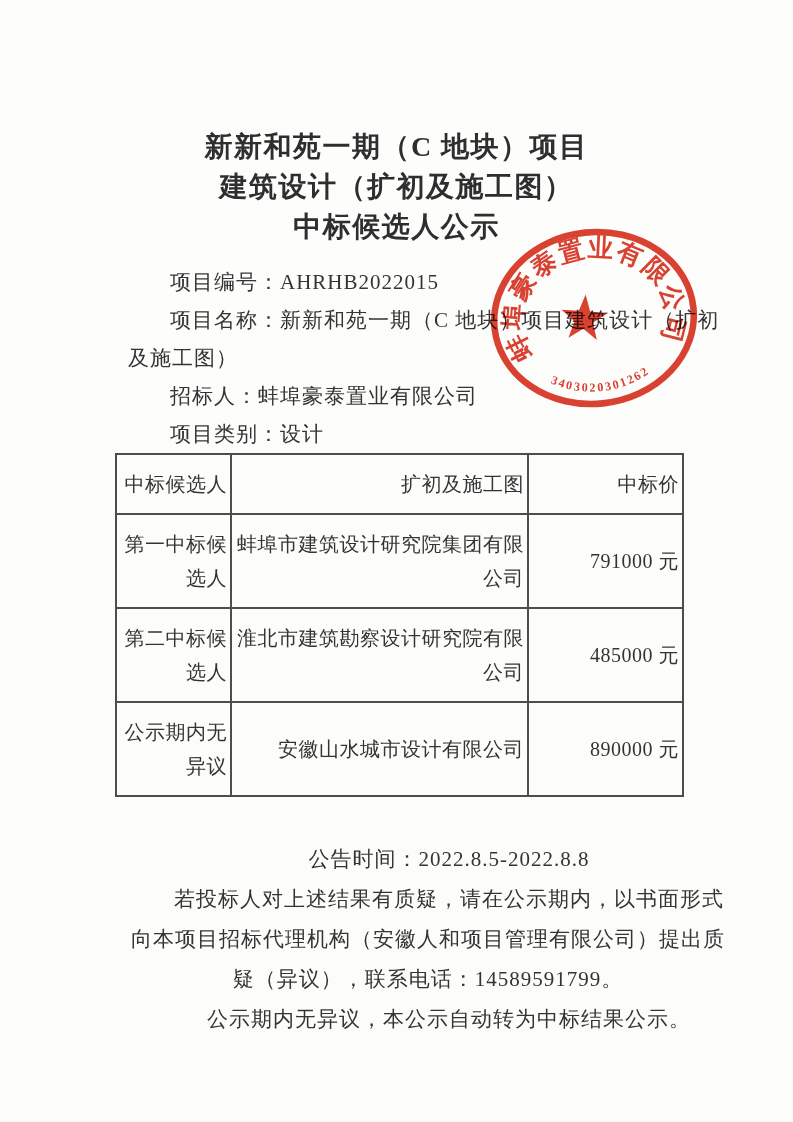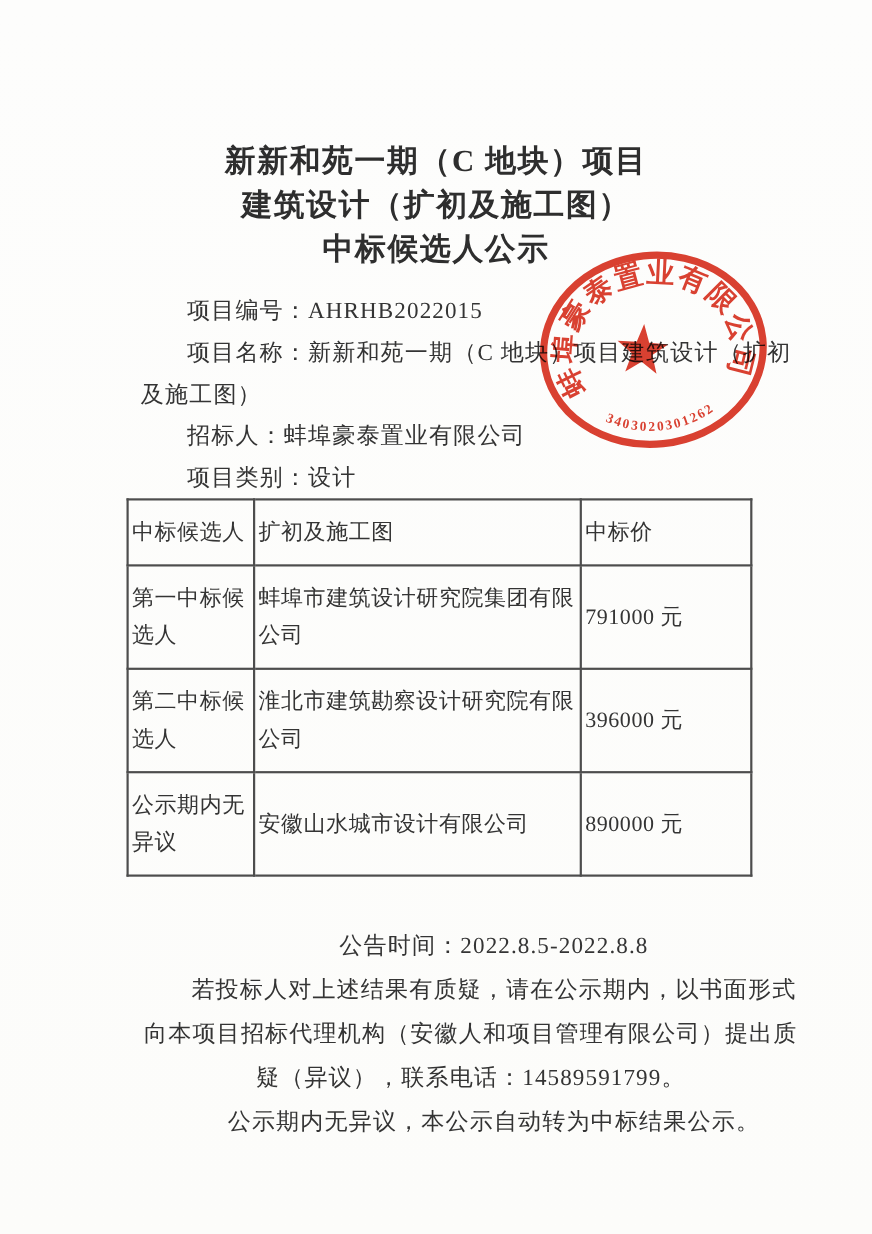--- a/index.html
+++ b/index.html
@@ -40,21 +40,21 @@
     table-layout:fixed;
     font-size:20px;
     letter-spacing:0.5px;
     color:#343434;
   }
   table.bid-table col.c1 { width:115px; }
   table.bid-table col.c2 { width:297px; }
   table.bid-table col.c3 { width:155px; }
   table.bid-table th, table.bid-table td {
     border:2px solid #4d4d4d;
-    text-align:left;
+    text-align:right;
     vertical-align:middle;
     padding:12px 3px;
     font-weight:400;
     line-height:34px;
   }
   table.bid-table thead tr { height:44px; }
   table.bid-table tbody tr { height:78px; }
   
   .footer-block {
     margin:42px 0 0 128px;
@@ -114,21 +114,21 @@
     </thead>
     <tbody>
       <tr>
         <td>第一中标候选人</td>
         <td>蚌埠市建筑设计研究院集团有限公司</td>
         <td>791000 元</td>
       </tr>
       <tr>
         <td>第二中标候选人</td>
         <td>淮北市建筑勘察设计研究院有限公司</td>
-        <td>396000 元</td>
+        <td>485000 元</td>
       </tr>
       <tr>
         <td>公示期内无异议</td>
         <td>安徽山水城市设计有限公司</td>
         <td>890000 元</td>
       </tr>
     </tbody>
   </table>
 
   <div class="footer-block">

